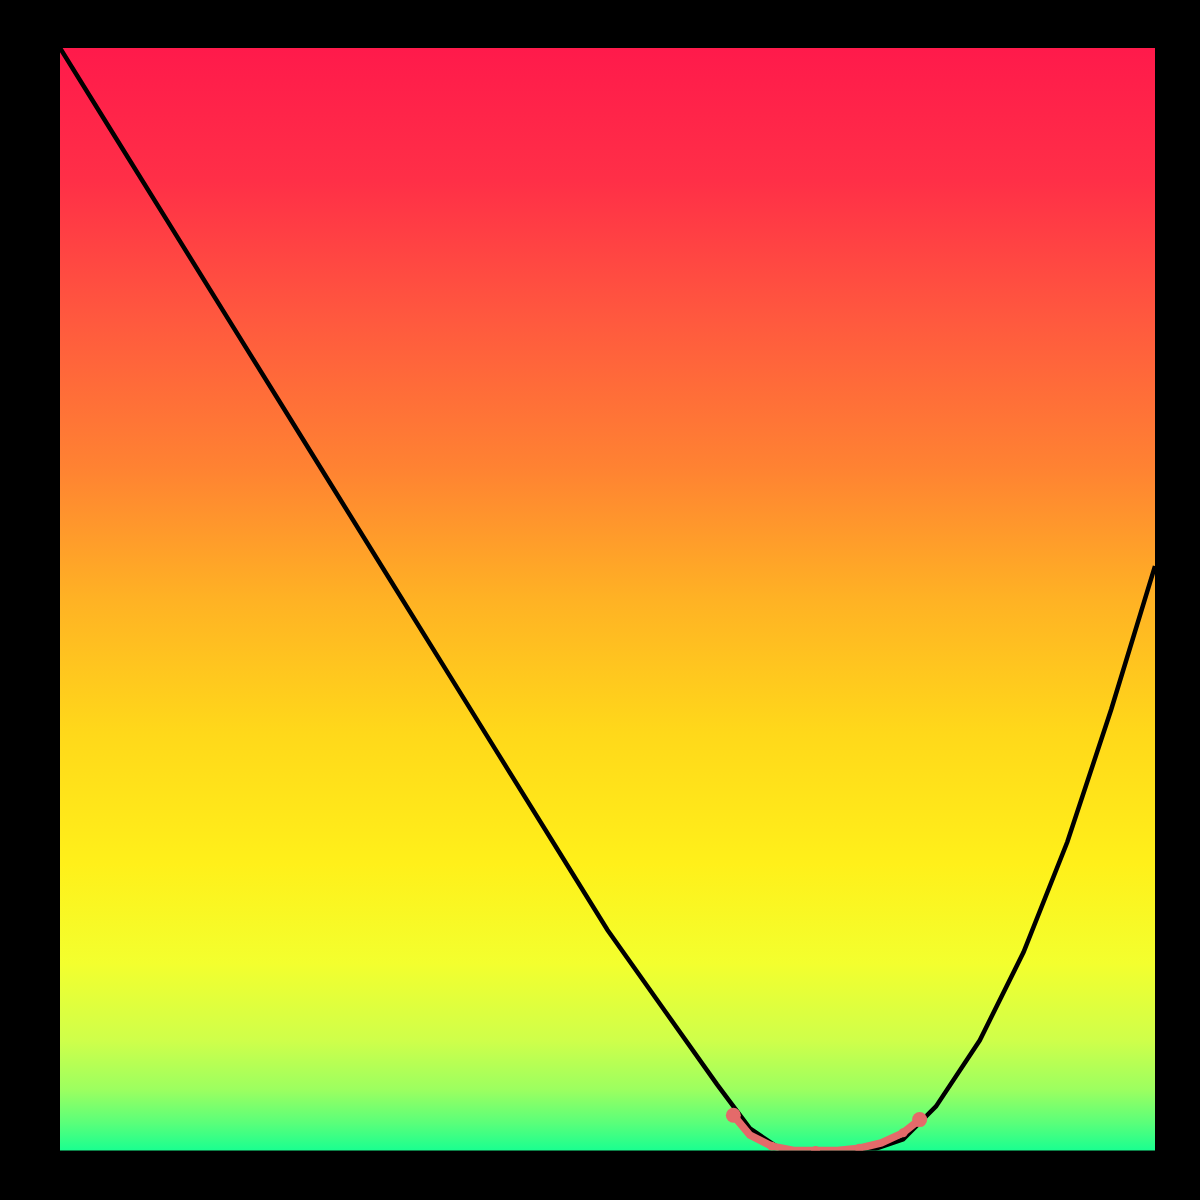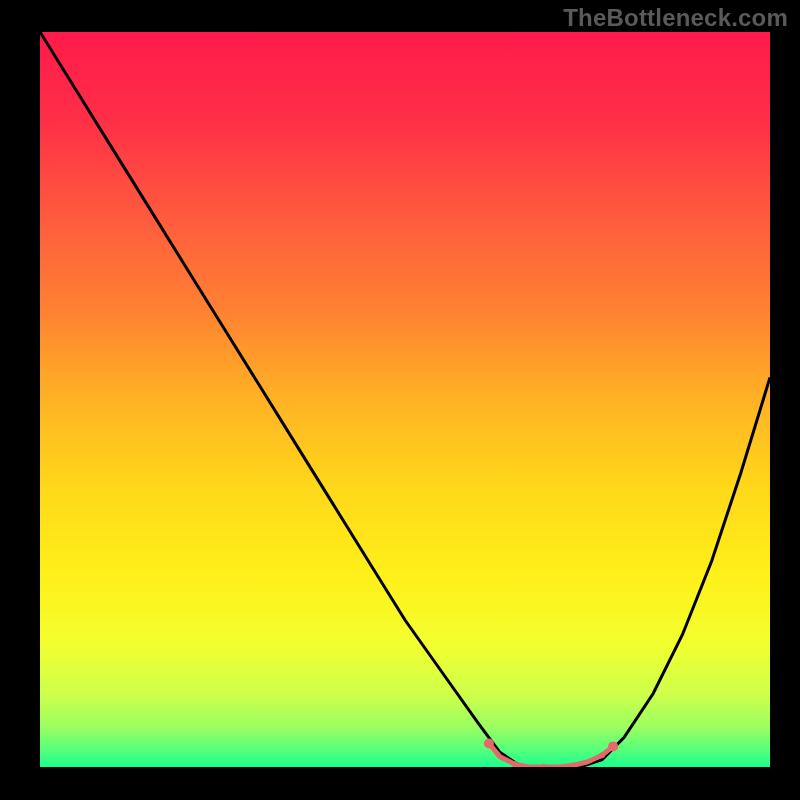--- a/index.html
+++ b/index.html
@@ -30,21 +30,20 @@
   svg {
     position: absolute;
     top: 0;
     left: 0;
   }
 </style>
 </head>
 <body>
 <div class="container">
 
-  <div class="watermark">TheBottleneck.com</div>
 
   <svg id="chart-svg" width="800" height="800" viewBox="0 0 800 800">
     <defs>
       <linearGradient id="bg-grad" x1="0" y1="0" x2="0" y2="1">
           <stop offset="0.0%" stop-color="#ff1a4b"></stop>
           <stop offset="12.0%" stop-color="#ff2f47"></stop>
           <stop offset="25.0%" stop-color="#ff5a3e"></stop>
           <stop offset="38.0%" stop-color="#ff8232"></stop>
           <stop offset="50.0%" stop-color="#ffb224"></stop>
           <stop offset="62.0%" stop-color="#ffd81a"></stop>

